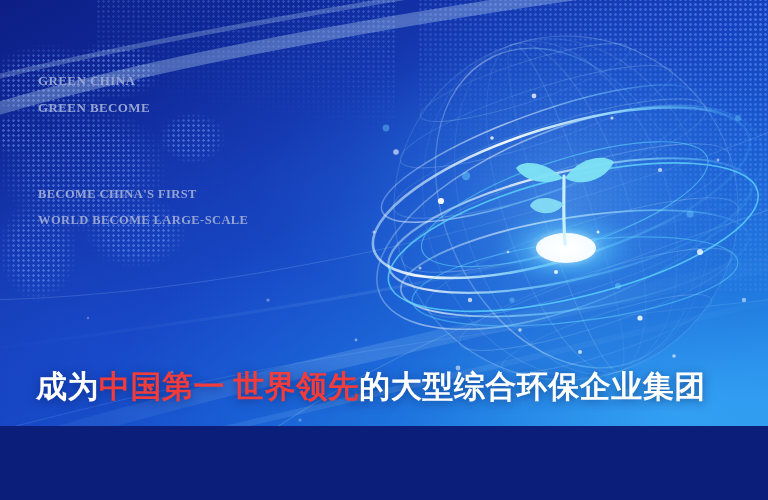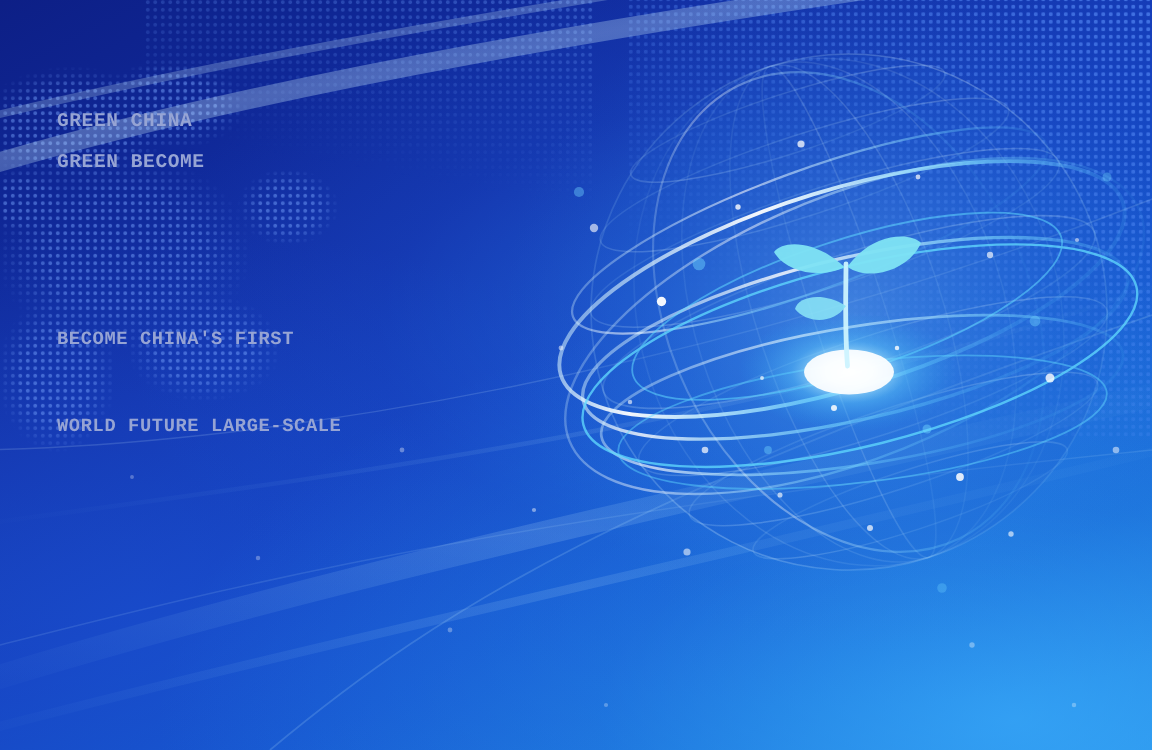--- a/index.html
+++ b/index.html
@@ -1,22 +1,22 @@
 <!DOCTYPE html>
 <html><head>
 <meta charset="utf-8">
 <style>
   html,body{margin:0;padding:0;background:#0b1f7a;}
   *{box-sizing:border-box;}
 
   #banner{
     position:relative;
-    width:768px;height:500px;
+    width:768px;height:426px;
     overflow:hidden;
-    font-family:Liberation Mono, monospace;
+    font-family:Liberation Serif, serif;
     background:
       radial-gradient(120% 95% at 88% 96%, rgba(60,175,255,.62) 0%, rgba(40,140,238,.34) 30%, rgba(20,80,200,0) 62%),
       radial-gradient(85% 70% at 72% 44%, rgba(42,128,236,.55) 0%, rgba(25,82,205,.22) 46%, rgba(16,48,168,0) 72%),
       radial-gradient(95% 80% at 12% 82%, rgba(28,86,216,.45) 0%, rgba(17,48,170,0) 65%),
       linear-gradient(152deg,
         #0d1f86 0%,
         #0f2796 16%,
         #1433ab 34%,
         #1540bd 50%,
         #1557cd 66%,
@@ -69,21 +69,21 @@
 
   
   .layer{position:absolute;inset:0;pointer-events:none;}
 
   
   .en-block{position:absolute;left:38px;color:#96a4d4;
     font-weight:700;letter-spacing:.4px;}
   #en-tagline{top:67px;}
   #en-tagline .ln{font-size:13px;line-height:27px;}
   #en-mission{top:181px;}
-  #en-mission .ln{font-size:12.5px;line-height:26px;margin-top:32px;}
+  #en-mission .ln{font-size:12.5px;line-height:26px;}
 
   #headline{position:absolute;left:36px;top:366px;color:#ffffff;
     text-shadow:0 2px 10px rgba(4,22,78,.5);}
   #hl-line1{font-size:29px;line-height:40px;font-weight:400;letter-spacing:1px;}
   #hl-line2{font-size:31px;line-height:42px;font-weight:700;letter-spacing:.5px;
     white-space:nowrap;}
   .accent{color:#f23b3b;}
 </style>
 </head>
 <body>
@@ -232,19 +232,20 @@
     </g>
   </svg>
 
   <div class="en-block" id="en-tagline">
     <div class="ln">GREEN CHINA</div>
     <div class="ln">GREEN BECOME</div>
   </div>
 
   <div class="en-block" id="en-mission">
     <div class="ln">BECOME CHINA'S FIRST</div>
-    <div class="ln">WORLD FUTURE LARGE-SCALE</div>
+    <div class="ln">WORLD BECOME LARGE-SCALE</div>
   </div>
 
   <div id="headline">
+    <div id="hl-line2"><span>成为</span><span class="accent">中国第一 世界领先</span><span>的大型综合环保企业集团</span></div>
   </div>
 
 </div>
 
 </body></html>

